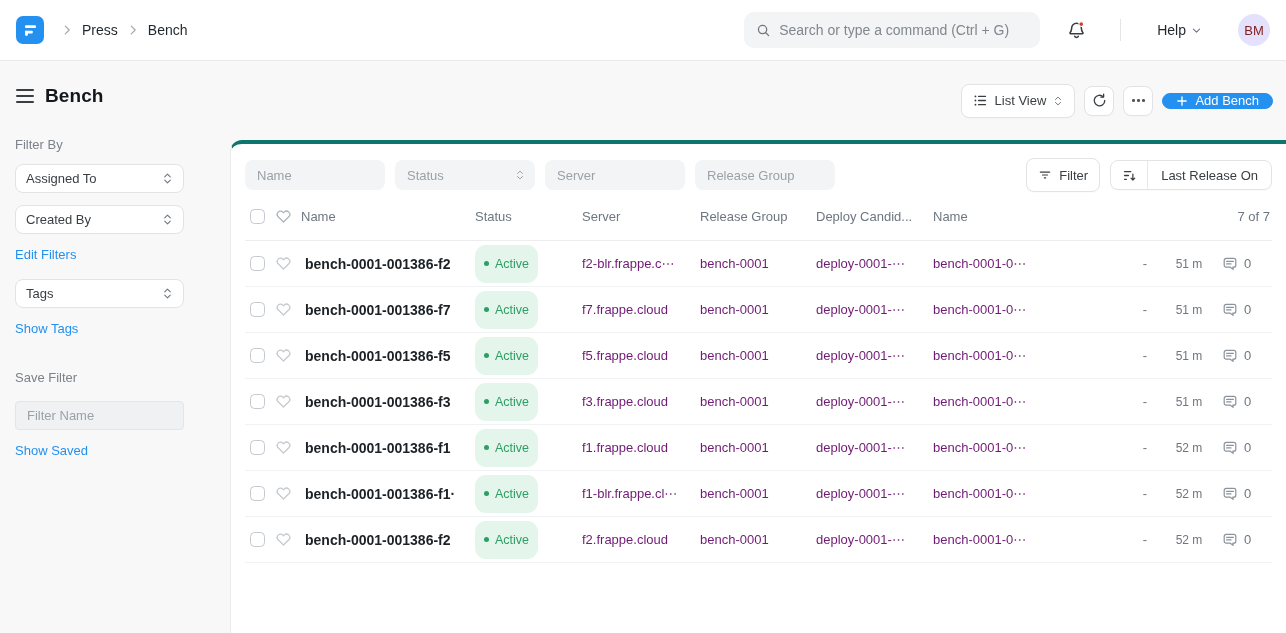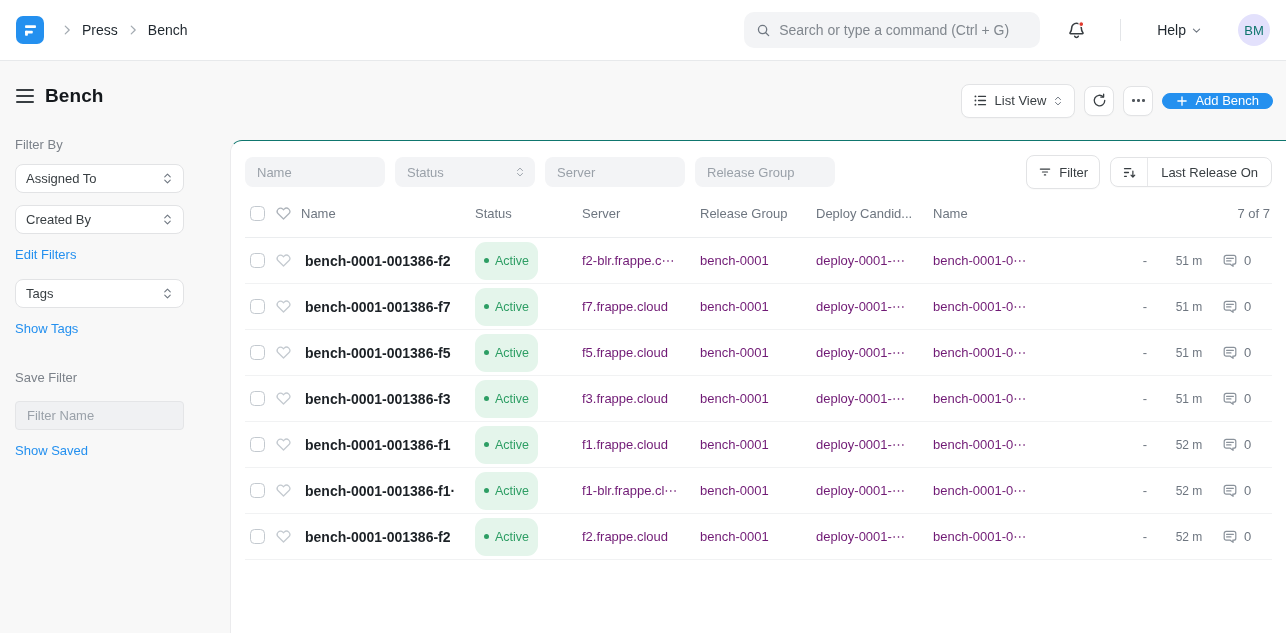--- a/index.html
+++ b/index.html
@@ -17,21 +17,21 @@
   .searchbox { margin-left:auto; width:296px; height:36px; background:#f3f4f6;
     border-radius:10px; display:flex; align-items:center; padding:0 12px; gap:8px; }
   .searchbox input { border:0; background:transparent; outline:none; width:100%;
     font-size:14px; color:#383e42; font-family:inherit; }
   .searchbox input::placeholder { color:#81878e; }
   .nav-right { display:flex; align-items:center; margin-left:24px; gap:32px; }
   .bell { position:relative; width:24px; height:24px; display:flex; align-items:center;
     justify-content:center; cursor:pointer; }
   .nav-divider { width:1px; height:22px; background:#e3e5e8; }
   .help { display:flex; align-items:center; gap:5px; font-size:14px; color:#1f272e; cursor:pointer; padding:0 4px; }
-  .avatar { width:32px; height:32px; border-radius:50%; background:#e3e1fc; color:#0f766e;
+  .avatar { width:32px; height:32px; border-radius:50%; background:#e3e1fc; color:#7f1d1d;
     display:flex; align-items:center; justify-content:center; font-size:13px; font-weight:500; cursor:pointer; }
 
   
   .shell { display:flex; height:572px; background:#f8f8f8; }
   .sidebar { width:230px; flex:0 0 auto; padding:24px 15px 0 15px; }
   .side-title-row { display:flex; align-items:center; gap:11px; padding-left:1px; }
   .burger { width:18px; height:14px; display:flex; flex-direction:column; justify-content:space-between; cursor:pointer; }
   .burger span { display:block; height:1.8px; border-radius:1px; background:#383e42; }
   .side-title { font-size:19px; font-weight:700; color:#14181c; letter-spacing:.1px; }
   .side-label { font-size:13px; font-weight:500; color:#7c828a; }
@@ -54,21 +54,21 @@
     display:flex; align-items:center; gap:7px; padding:16px 11px; font-size:13px; color:#383e42;
     cursor:pointer; font-family:inherit; box-shadow:0 1px 1px rgba(0,0,0,.02); }
   .btn.icon-only { width:30px; padding:0; justify-content:center; }
   .btn-primary { height:16px; background:#2490ef; border:1px solid #2490ef; border-radius:8px;
     color:#fff; display:flex; align-items:center; gap:7px; padding:0 13px; font-size:13px;
     cursor:pointer; font-family:inherit; }
   .dots { display:flex; gap:2.5px; }
   .dots i { width:2.6px; height:2.6px; border-radius:50%; background:#50565c; }
 
   
-  .card { flex:1; background:#fff; border-top:1px solid #0f766e; border-left:1px solid #ebebed;
+  .card { flex:1; background:#fff; border-top:4px solid #0f766e; border-left:1px solid #ebebed;
     border-top-left-radius:12px; overflow:hidden; display:flex; flex-direction:column; }
   .filterbar { display:flex; align-items:center; gap:10px; padding:14px 14px 0 14px; }
   .f-input { width:140px; height:30px; background:#f3f4f6; border:0; border-radius:8px;
     padding:0 12px; font-size:13px; color:#383e42; outline:none; font-family:inherit;
     white-space:nowrap; overflow:hidden; }
   .f-input::placeholder { color:#9aa1a9; }
   .f-select { width:140px; height:30px; background:#f3f4f6; border-radius:8px; display:flex;
     align-items:center; justify-content:space-between; padding:0 10px 0 12px; font-size:13px;
     color:#9aa1a9; cursor:pointer; }
   .filterbar .spacer { flex:1; }

